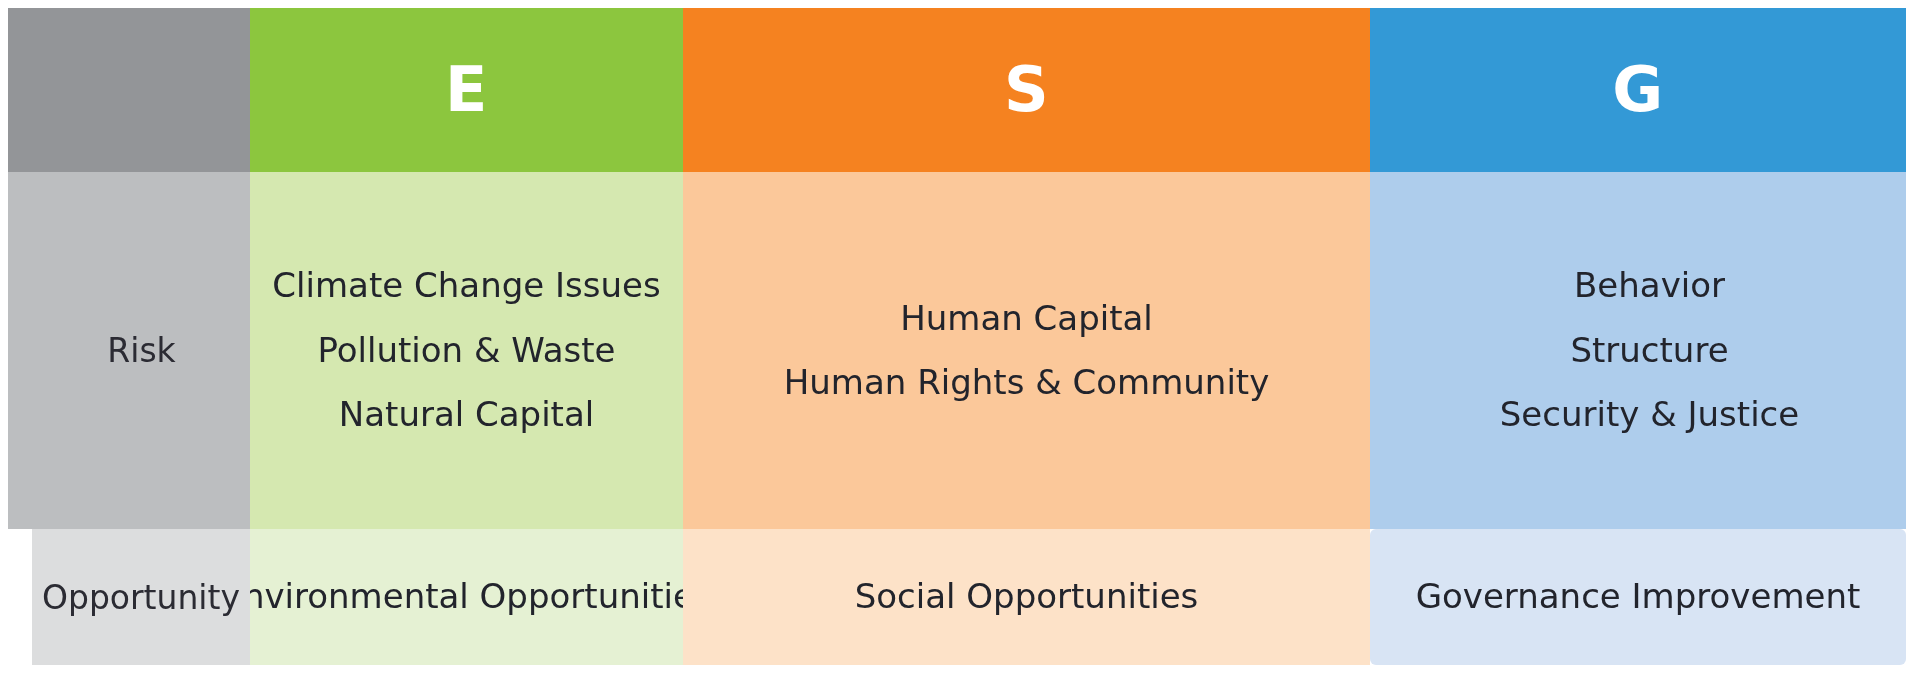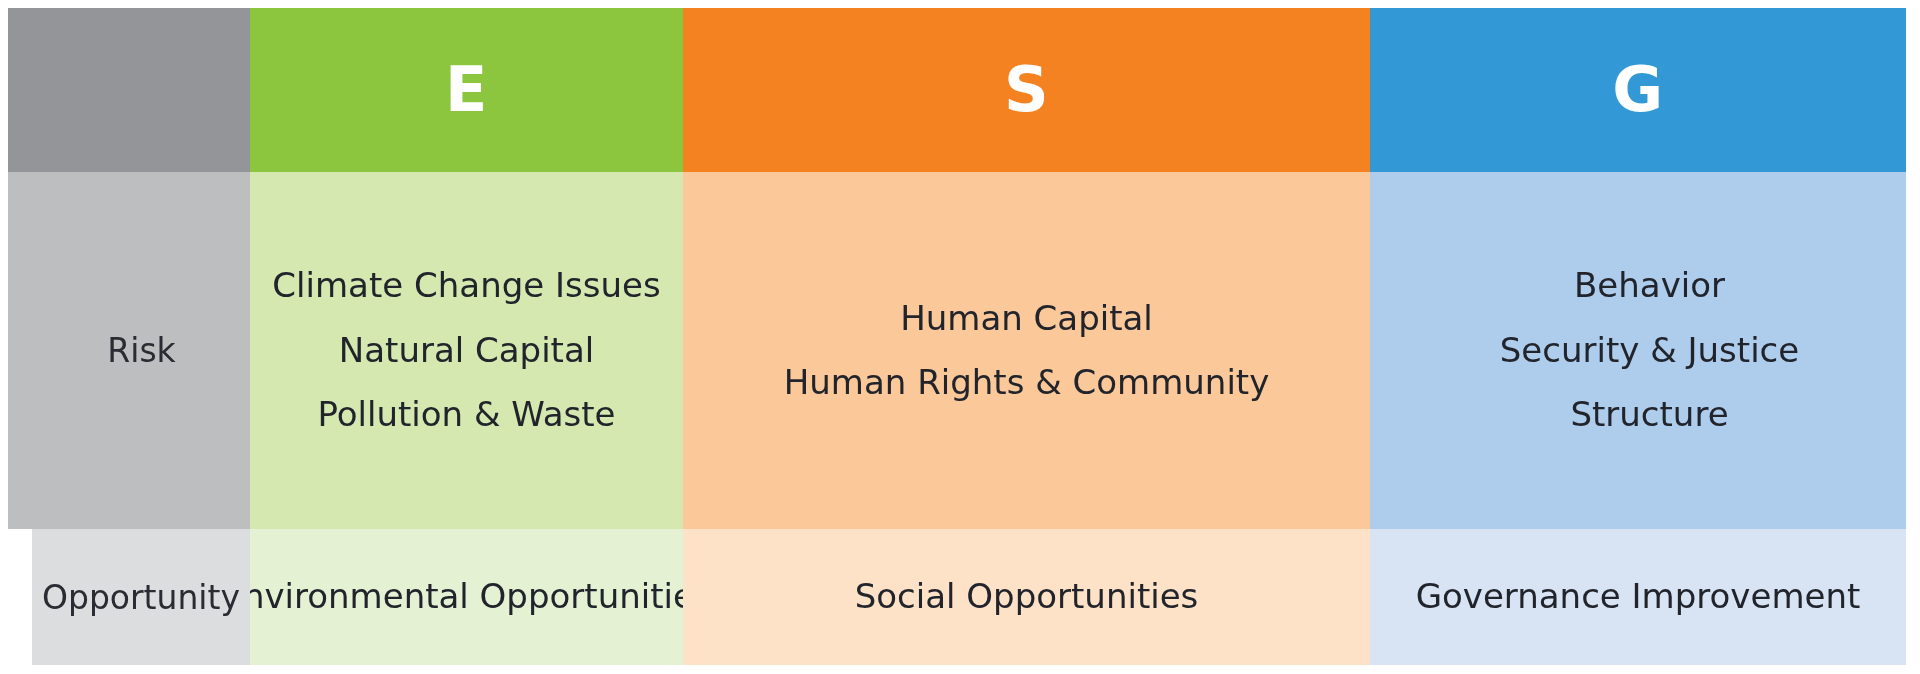--- a/index.html
+++ b/index.html
@@ -61,21 +61,21 @@
 
   
   .opp-label {
     background: #dcddde;
     font-size: 33px;
     color: #2b2b33;
     margin-left: 24px;
   }
   .opp-e { background: #e5f1d3; }
   .opp-s { background: #fde2c8; }
-  .opp-g { background: #d8e4f4; }
+  .opp-g { background: #d8e4f4; border-radius: 6px; }
 
   .item-list {
     display: flex;
     flex-direction: column;
     align-items: center;
     justify-content: center;
     gap: 27px;
     width: 100%;
   }
   .item {
@@ -99,37 +99,37 @@
   <div class="cell hdr hdr-blank"></div>
   <div class="cell hdr hdr-e">E</div>
   <div class="cell hdr hdr-s">S</div>
   <div class="cell hdr hdr-g">G</div>
 
   <div class="cell risk-label">Risk</div>
 
   <div class="cell risk-e">
     <div class="item-list">
       <div class="item">Climate Change Issues</div>
+      <div class="item">Pollution &amp; Waste</div>
       <div class="item">Natural Capital</div>
-      <div class="item">Pollution &amp; Waste</div>
     </div>
   </div>
 
   <div class="cell risk-s">
     <div class="item-list">
       <div class="item">Human Capital</div>
       <div class="item">Human Rights &amp; Community</div>
     </div>
   </div>
 
   <div class="cell risk-g">
     <div class="item-list">
       <div class="item">Behavior</div>
+      <div class="item">Structure</div>
       <div class="item">Security &amp; Justice</div>
-      <div class="item">Structure</div>
     </div>
   </div>
 
   <div class="cell opp-label">Opportunity</div>
 
   <div class="cell opp-e">
     <div class="opp-text">Environmental Opportunities</div>
   </div>
 
   <div class="cell opp-s">

